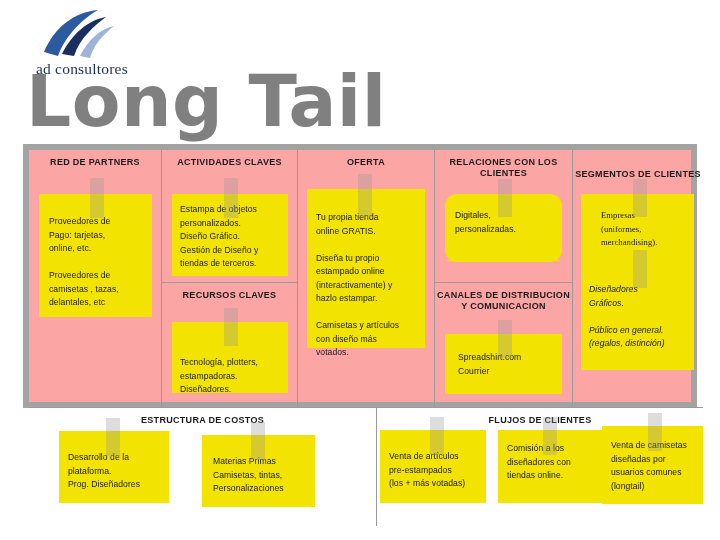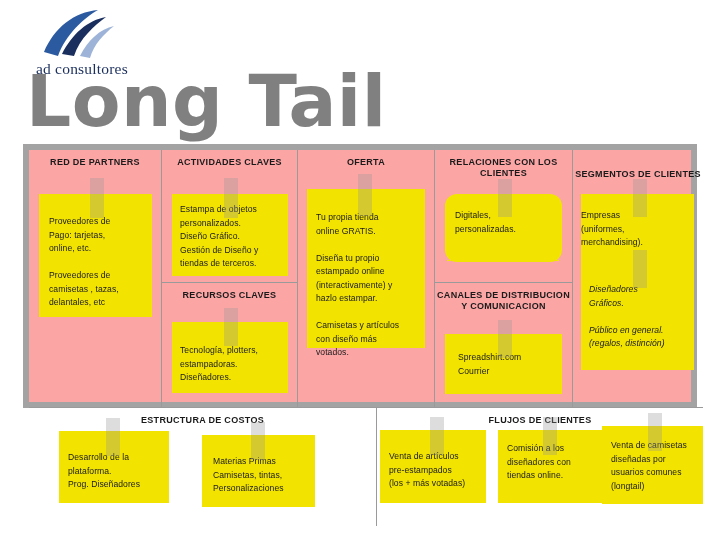--- a/index.html
+++ b/index.html
@@ -175,21 +175,21 @@
 Gestión de Diseño y
 tiendas de terceros.</div>
       </div>
       <div class="tape" style="left:62px; top:28px; height:40px;"></div>
     </div>
 
     <div class="block" style="left:133px; top:133px; width:135px; height:124px;">
       <div class="block-title" style="top:7px;">RECURSOS
 CLAVES</div>
       <div class="note" style="left:10px; top:39px; width:116px; height:71px;">
-        <div class="note-text" style="padding:22px 0 0 8px;">Tecnología, plotters,
+        <div class="note-text" style="padding:22px 0 0 8px;margin-top:12px;">Tecnología, plotters,
 estampadoras.
 Diseñadores.</div>
       </div>
       <div class="tape" style="left:62px; top:25px; height:38px;"></div>
     </div>
 
     <div class="block" style="left:269px; top:0; width:136px; height:257px;">
       <div class="block-title" style="top:7px;">OFERTA</div>
       <div class="note" style="left:9px; top:39px; width:118px; height:159px;">
         <div class="note-text" style="padding:22px 0 0 9px;">Tu propia tienda
@@ -225,21 +225,21 @@
         <div class="note-text" style="padding:17px 0 0 13px;">Spreadshirt.com
 Courrier</div>
       </div>
       <div class="tape" style="left:63px; top:37px; height:38px;"></div>
     </div>
 
     <div class="block" style="left:544px; top:0; width:130px; height:257px;">
       <div class="block-title" style="top:19px;">SEGMENTOS
 DE CLIENTES</div>
       <div class="note" style="left:8px; top:44px; width:113px; height:75px;">
-        <div class="note-text" style="padding:15px 0 0 0;">Empresas
+        <div class="note-text" style="padding:15px 0 0 20px;font-family:Liberation Serif, serif;">Empresas
 (uniformes,
 merchandising).</div>
       </div>
       <div class="tape" style="left:60px; top:29px; height:38px;"></div>
       <div class="note" style="left:8px; top:113px; width:113px; height:107px;font-style:italic;">
         <div class="note-text" style="padding:20px 0 0 8px;">Diseñadores
 Gráficos.
 
 Público en general.
 (regalos, distinción)</div>

